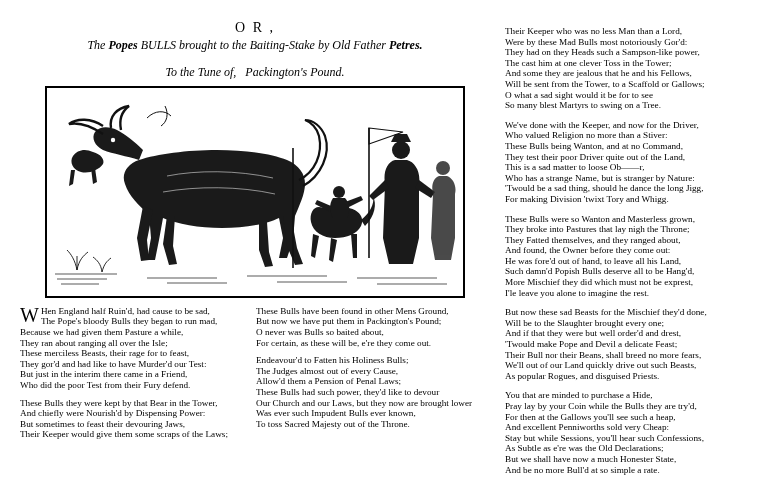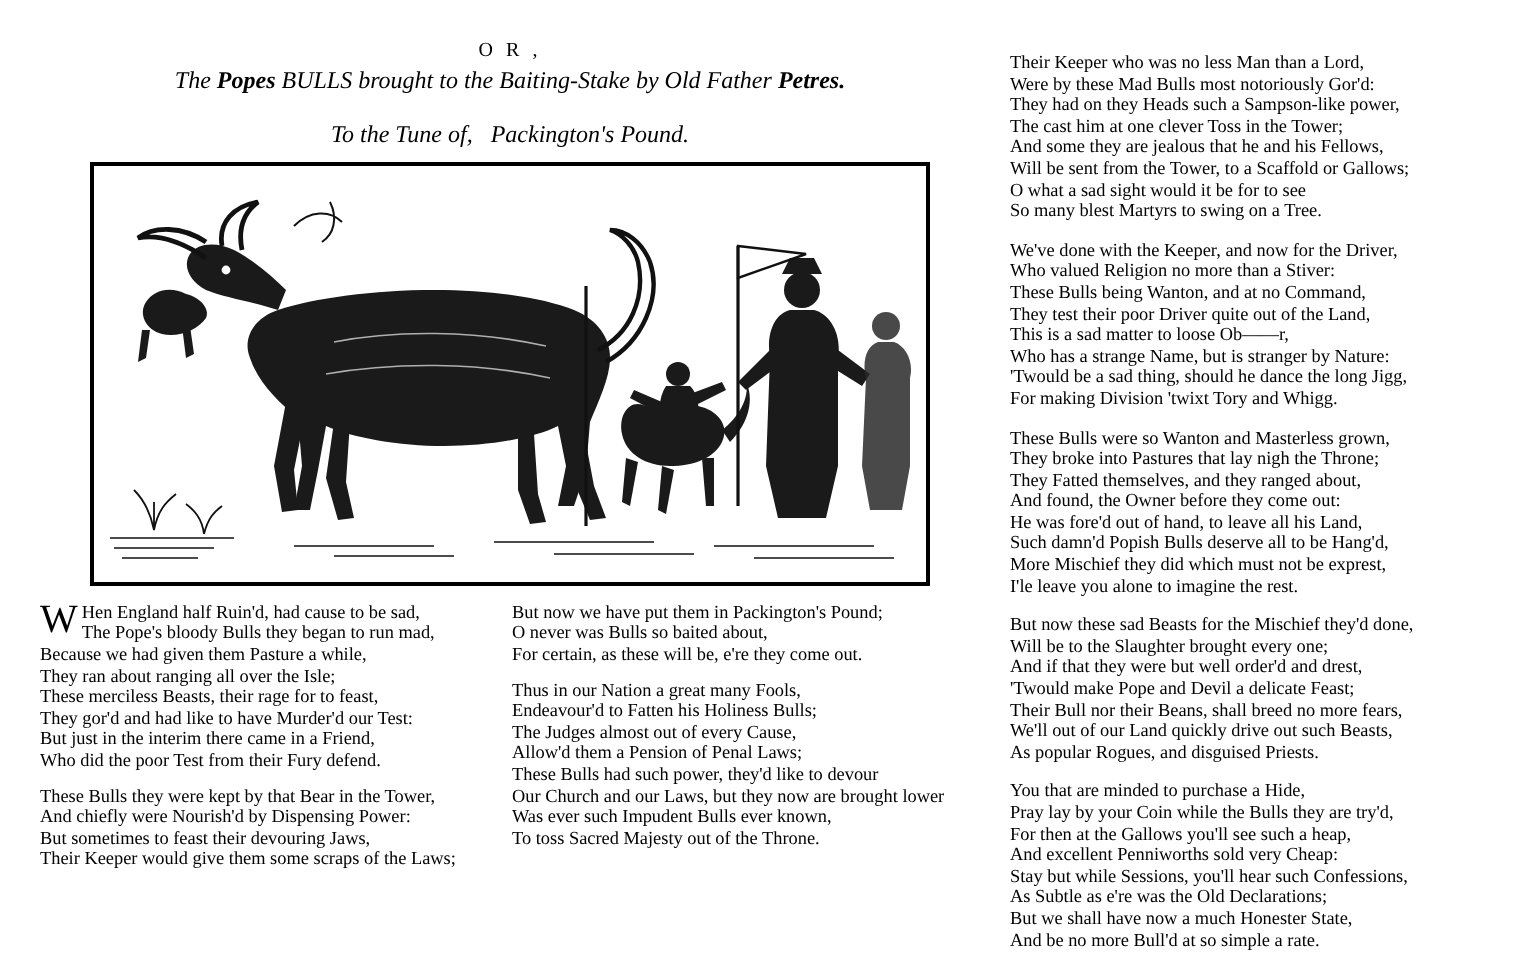--- a/index.html
+++ b/index.html
@@ -39,21 +39,21 @@
     margin: 6px 0 2px 0;
     white-space: pre;
   }
   .title-main .rome {
     font-style: normal;
     letter-spacing: 6px;
     font-size: 28px;
   }
   .or-line {
     text-align: center;
-    font-size: 10px;
+    font-size: 14px;
     letter-spacing: 2px;
     margin: 2px 0 3px 0;
   }
   .title-sub {
     text-align: center;
     font-size: 12px;
     font-style: italic;
     line-height: 1.15;
     margin: 0 0 3px 0;
   }
@@ -231,26 +231,26 @@
         <div class="stanza">
           <div class="line">These Bulls they were kept by that Bear in the Tower,</div>
           <div class="line">And chiefly were Nourish'd by Dispensing Power:</div>
           <div class="line">But sometimes to feast their devouring Jaws,</div>
           <div class="line">Their Keeper would give them some scraps of the Laws;</div>
         </div>
       </div>
 
       <div class="verse-col">
         <div class="stanza">
+          <div class="line">These Bulls have been found in other Mens Ground,</div>
           <div class="line">But now we have put them in Packington's Pound;</div>
           <div class="line">O never was Bulls so baited about,</div>
           <div class="line">For certain, as these will be, e're they come out.</div>
         </div>
         <div class="stanza">
-          <div class="line">Thus in our Nation a great many Fools,</div>
           <div class="line">Endeavour'd to Fatten his Holiness Bulls;</div>
           <div class="line">The Judges almost out of every Cause,</div>
           <div class="line">Allow'd them a Pension of Penal Laws;</div>
           <div class="line">These Bulls had such power, they'd like to devour</div>
           <div class="line">Our Church and our Laws, but they now are brought lower</div>
           <div class="line">Was ever such Impudent Bulls ever known,</div>
           <div class="line">To toss Sacred Majesty out of the Throne.</div>
         </div>
       </div>
 

